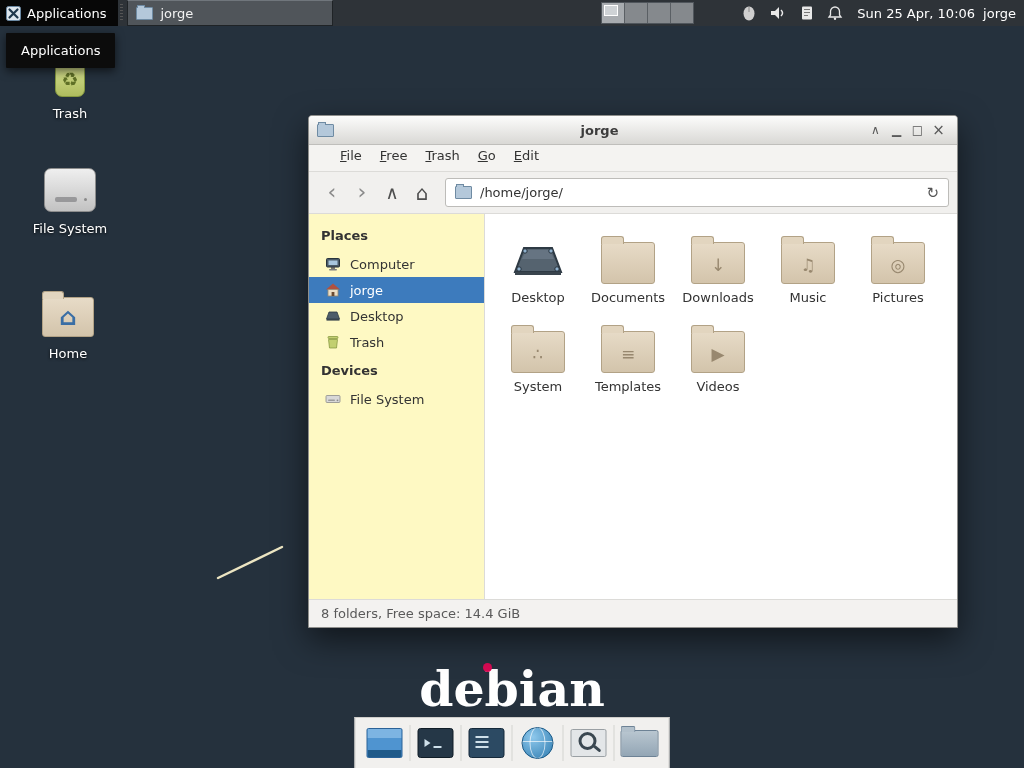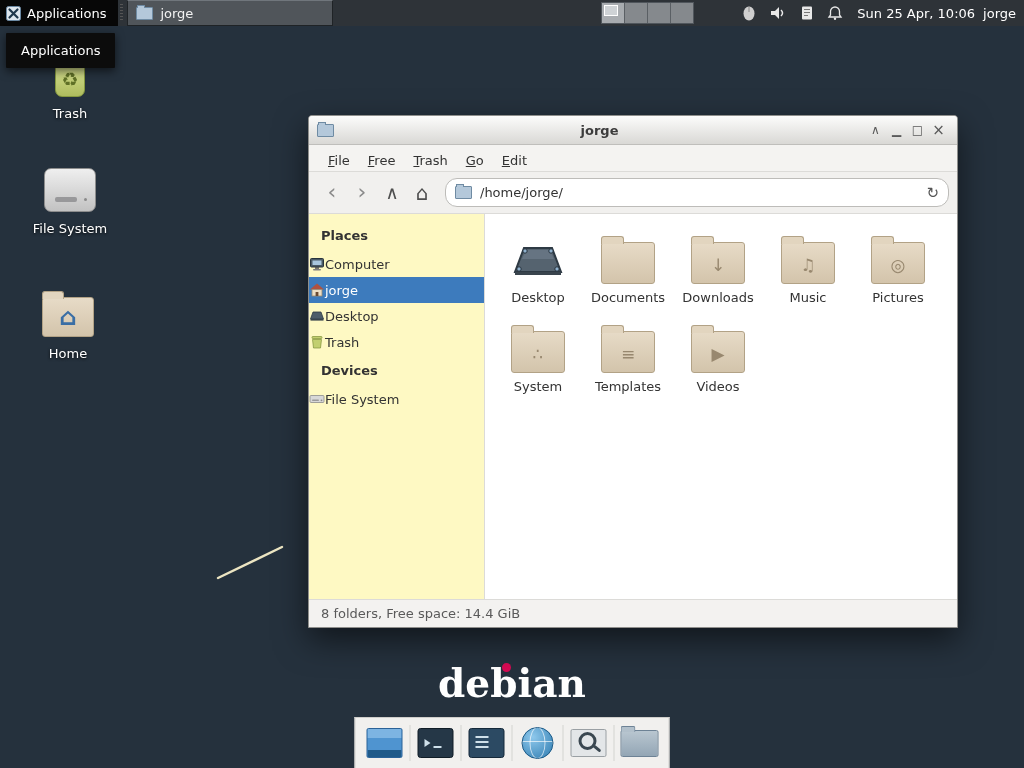--- a/index.html
+++ b/index.html
@@ -56,53 +56,53 @@
     border:1px solid #8f8f8c;border-radius:4px 4px 0 0;box-shadow:0 12px 32px rgba(0,0,0,.55);
     display:flex;flex-direction:column;z-index:10;font-size:13px;color:#333}
   .titlebar{height:28px;background:linear-gradient(#fcfcfb,#d9d8d5);border-bottom:1px solid #bfbebb;
     display:flex;align-items:center;padding:0 8px;border-radius:3px 3px 0 0;flex:0 0 auto}
   .title{flex:1;text-align:center;font-weight:bold;color:#3c3c3c}
   .wbtn{width:21px;text-align:center;color:#5a5a5a;font-size:12px}
   .wbtn.close{font-size:15px}
   .mini-folder{display:inline-block;width:15px;height:11px;background:#b4c8da;border:1px solid #6f8ba3;border-radius:1px;position:relative}
   .mini-folder::before{content:"";position:absolute;top:-3px;left:0;width:6px;height:2px;background:#b4c8da;border:1px solid #6f8ba3;border-bottom:none}
 
-  .menubar{height:26px;background:#f4f3f1;border-bottom:1px solid #dcdbd8;display:flex;align-items:flex-end;padding-left:10px;flex:0 0 auto}
+  .menubar{height:26px;background:#f4f3f1;border-bottom:1px solid #dcdbd8;display:flex;align-items:flex-start;padding-left:22px;flex:0 0 auto}
   .mi{display:inline-block;padding:3px 9px;color:#333}
   .mi::first-letter{text-decoration:underline}
 
   .toolbar{height:41px;background:#f1f0ee;border-bottom:1px solid #dcdbd8;display:flex;align-items:center;padding:0 8px;flex:0 0 auto}
   .tbtn{width:30px;height:28px;display:flex;align-items:center;justify-content:center;color:#4e4e4e;font-size:18px}
   .tbtn.navg{color:#8b8b8b;font-size:22px;padding-bottom:3px}
   .tbtn.home-btn{font-size:20px}
-  .pathbar{flex:1;height:27px;margin-left:8px;background:#fff;border:1px solid #bdbcb9;border-radius:12px;
+  .pathbar{flex:1;height:27px;margin-left:8px;background:#fff;border:1px solid #bdbcb9;border-radius:3px;
     display:flex;align-items:center;padding:0 9px;gap:8px;color:#333}
   .pathtext{flex:1}
   .reload{color:#555;font-size:15px}
 
   .wbody{flex:1;display:flex;min-height:0}
   .sidebar{width:175px;background:#fef9c3;border-right:1px solid #dcdbd8;padding-top:6px;flex:0 0 auto}
   .shead{font-weight:bold;padding:8px 0 8px 12px;color:#333}
-  .srow{height:26px;display:flex;align-items:center;color:#333}
+  .srow{height:26px;display:flex;align-items:center;gap:9px;padding-left:16px;color:#333}
   .srow.sel{background:var(--selection,#3d7bbd);color:#fff}
 
   .main{flex:1;background:#fff;padding:18px 8px 0;display:flex;flex-wrap:wrap;align-content:flex-start;overflow:hidden}
   .fitem{width:90px;display:flex;flex-direction:column;align-items:center;margin-bottom:16px}
   .ficon{height:52px;display:flex;align-items:flex-end;justify-content:center}
   .big-folder{width:52px;height:40px}
   .emblem{position:absolute;inset:3px 0 0 0;display:flex;align-items:center;justify-content:center;color:#98886f;font-size:17px}
   .flabel{margin-top:6px;color:#333;text-align:center}
 
   .statusbar{height:27px;background:#f3f2f0;border-top:1px solid #dcdbd8;display:flex;align-items:center;
     padding-left:12px;color:#5a5a5a;flex:0 0 auto}
 
   
   .logo{position:absolute;left:0;width:100%;top:660px;text-align:center;z-index:1}
   .logo-inner{position:relative;display:inline-block;font-family:"DejaVu Serif","Liberation Serif",serif;
-    font-weight:bold;font-size:39px;color:#fff}
+    font-weight:bold;font-size:49px;color:#fff}
   .logo-dot{position:absolute;left:64px;top:3px;width:9px;height:9px;border-radius:50%;background:var(--debian-red,#d70a53)}
 
   
   .cursor{position:absolute;left:212px;top:540px;z-index:40}
 
   
   .dock{position:absolute;left:50%;transform:translateX(-50%);bottom:0;height:50px;background:#f1f0ee;
     border:1px solid #cfcecb;border-bottom:none;display:flex;align-items:center;padding:0 7px;z-index:5}
   .ditem{width:44px;height:44px;display:flex;align-items:center;justify-content:center}
   .dsep{width:1px;height:36px;background:#d4d3d0;margin:0 3px}

